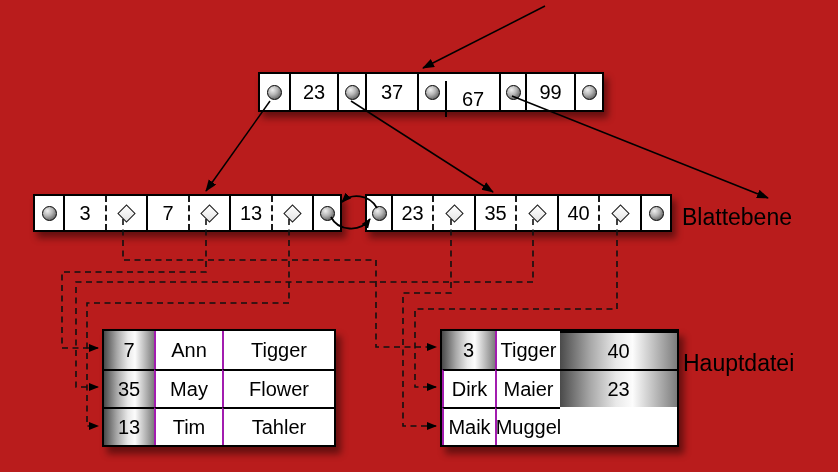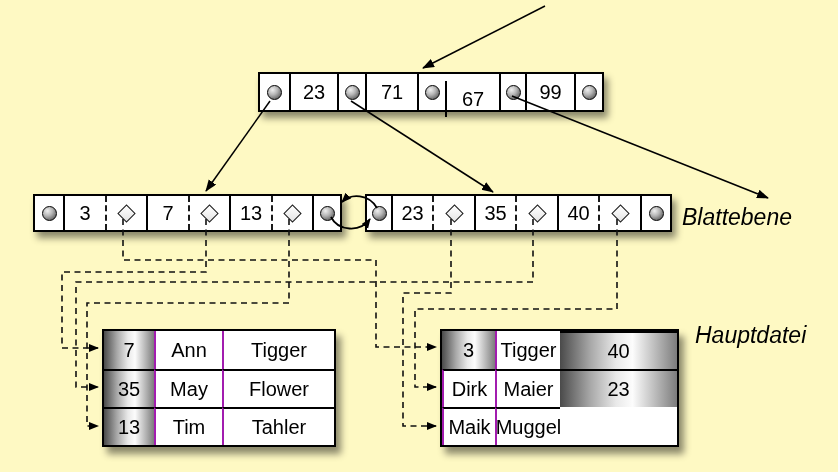--- a/index.html
+++ b/index.html
@@ -1,54 +1,54 @@
 <!DOCTYPE html>
 <html><head>
 <meta charset="utf-8">
 <style>
   html,body{margin:0;padding:0;background:#f2f2f1;}
-  .canvas{position:relative;width:838px;height:472px;background:#fef9c3;overflow:hidden;
+  .canvas{position:relative;width:838px;height:472px;background:#b91c1c;overflow:hidden;
           font-family:"Liberation Sans",sans-serif;color:#000;}
   svg.overlay{position:absolute;left:0;top:0;z-index:5;pointer-events:none;}
   .node{position:absolute;display:flex;background:#fff;border:2px solid #000;box-sizing:content-box;
         box-shadow:4px 6px 7px rgba(0,0,0,.45);z-index:2;}
   .cell{display:flex;align-items:center;justify-content:center;box-sizing:border-box;height:100%;}
   .cell.sep{border-left:2px solid #000;}
   .cell.dsh{border-left:2px dashed #1a1a1a;}
   .key{font-size:20px;letter-spacing:0;}
   .ptr-dot{width:13px;height:13px;border-radius:50%;border:1.6px solid #000;
            background:radial-gradient(circle at 35% 30%, #efefef 0%, #b5b5b5 40%, #636363 80%, #4d4d4d 100%);}
   .diamond{width:11px;height:11px;transform:rotate(45deg);border:1.5px solid #1a1a1a;
            background:linear-gradient(135deg,#ffffff 0%,#e4e4e4 100%);}
   .dtable{position:absolute;display:grid;background:#fff;border:2px solid #000;
           box-shadow:5px 7px 7px rgba(0,0,0,.45);z-index:2;}
   .tcell{display:flex;align-items:center;justify-content:center;box-sizing:border-box;
          font-size:20px;border-left:2px solid #a21caf;border-top:2px solid #000;}
   .tcell.c0{border-left:none;}
   .tcell.r0{border-top:none;}
   .keycol{background:linear-gradient(90deg,#4a4a4a 0%,#a8a8a8 26%,#e9e9e9 48%,#fcfcfc 62%,#c0c0c0 80%,#7c7c7c 100%);}
-  .lvl-label{position:absolute;font-style:italic;font-size:23px;z-index:3;white-space:nowrap;}
+  .lvl-label{position:absolute;font-size:23px;z-index:3;white-space:nowrap;}
 </style>
 </head>
 <body>
 
 <div class="canvas">
 
   <div class="node" style="left:258px;top:72px;height:36px;">
     <div class="cell" style="width:29px;">
         <span class="ptr-dot"></span>
       </div>
     <div class="cell sep" style="width:48px;">
         <span class="key">23</span>
       </div>
     <div class="cell sep" style="width:28px;">
         <span class="ptr-dot"></span>
       </div>
     <div class="cell sep" style="width:52px;">
-        <span class="key">71</span>
+        <span class="key">37</span>
       </div>
     <div class="cell sep" style="width:28px;">
         <span class="ptr-dot"></span>
       </div>
     <div class="cell sep" style="width:54px;margin-top:7px;">
         <span class="key">67</span>
       </div>
     <div class="cell sep" style="width:26px;">
         <span class="ptr-dot"></span>
       </div>
@@ -108,21 +108,21 @@
       </div>
     <div class="cell dsh" style="width:42px;">
         <span class="diamond"></span>
       </div>
     <div class="cell sep" style="width:30px;">
         <span class="ptr-dot"></span>
       </div>
   </div>
 
   <div class="lvl-label" style="left:682px;top:204px;">Blattebene</div>
-  <div class="lvl-label" style="left:683px;top:322px;padding-left:12px;">Hauptdatei</div>
+  <div class="lvl-label" style="left:683px;top:350px;">Hauptdatei</div>
 
   <div class="dtable" style="left:102px;top:329px;grid-template-columns:50px 68px 112px;grid-auto-rows:38px;">
     <div class="tcell c0 r0 keycol">7</div>
     <div class="tcell r0">Ann</div>
     <div class="tcell r0">Tigger</div>
     <div class="tcell c0 keycol">35</div>
     <div class="tcell">May</div>
     <div class="tcell">Flower</div>
     <div class="tcell c0 keycol">13</div>
     <div class="tcell">Tim</div>

